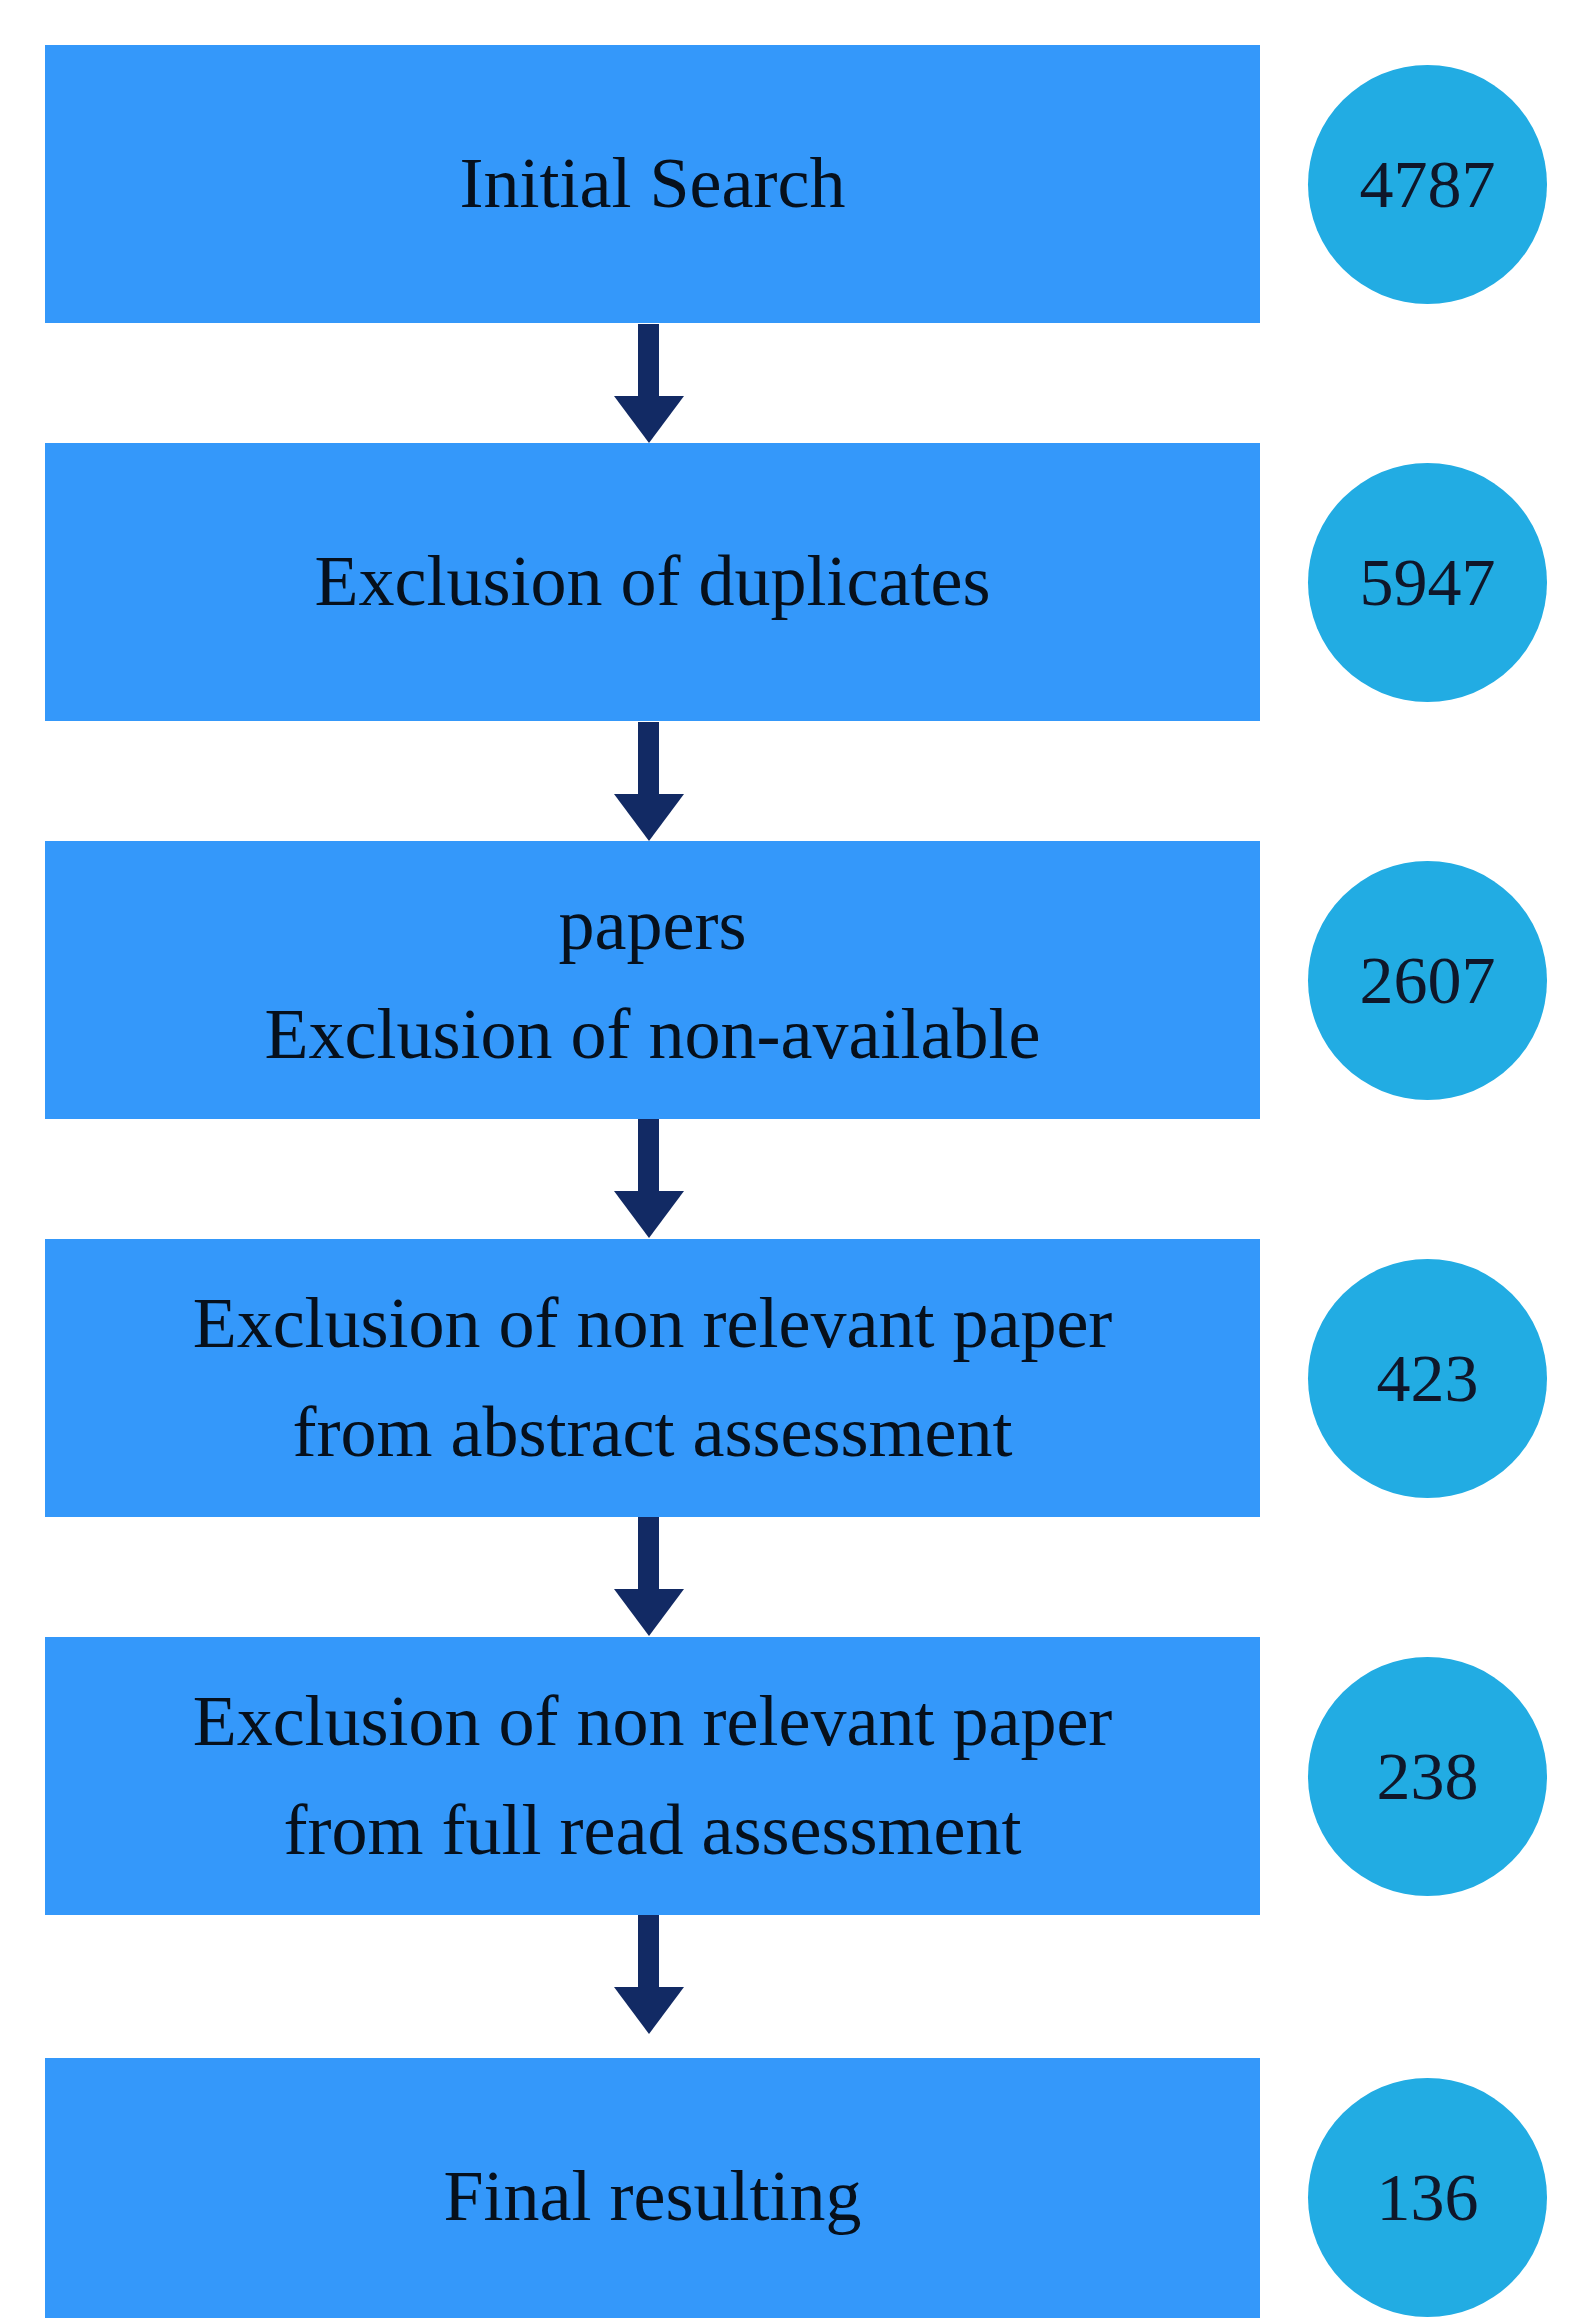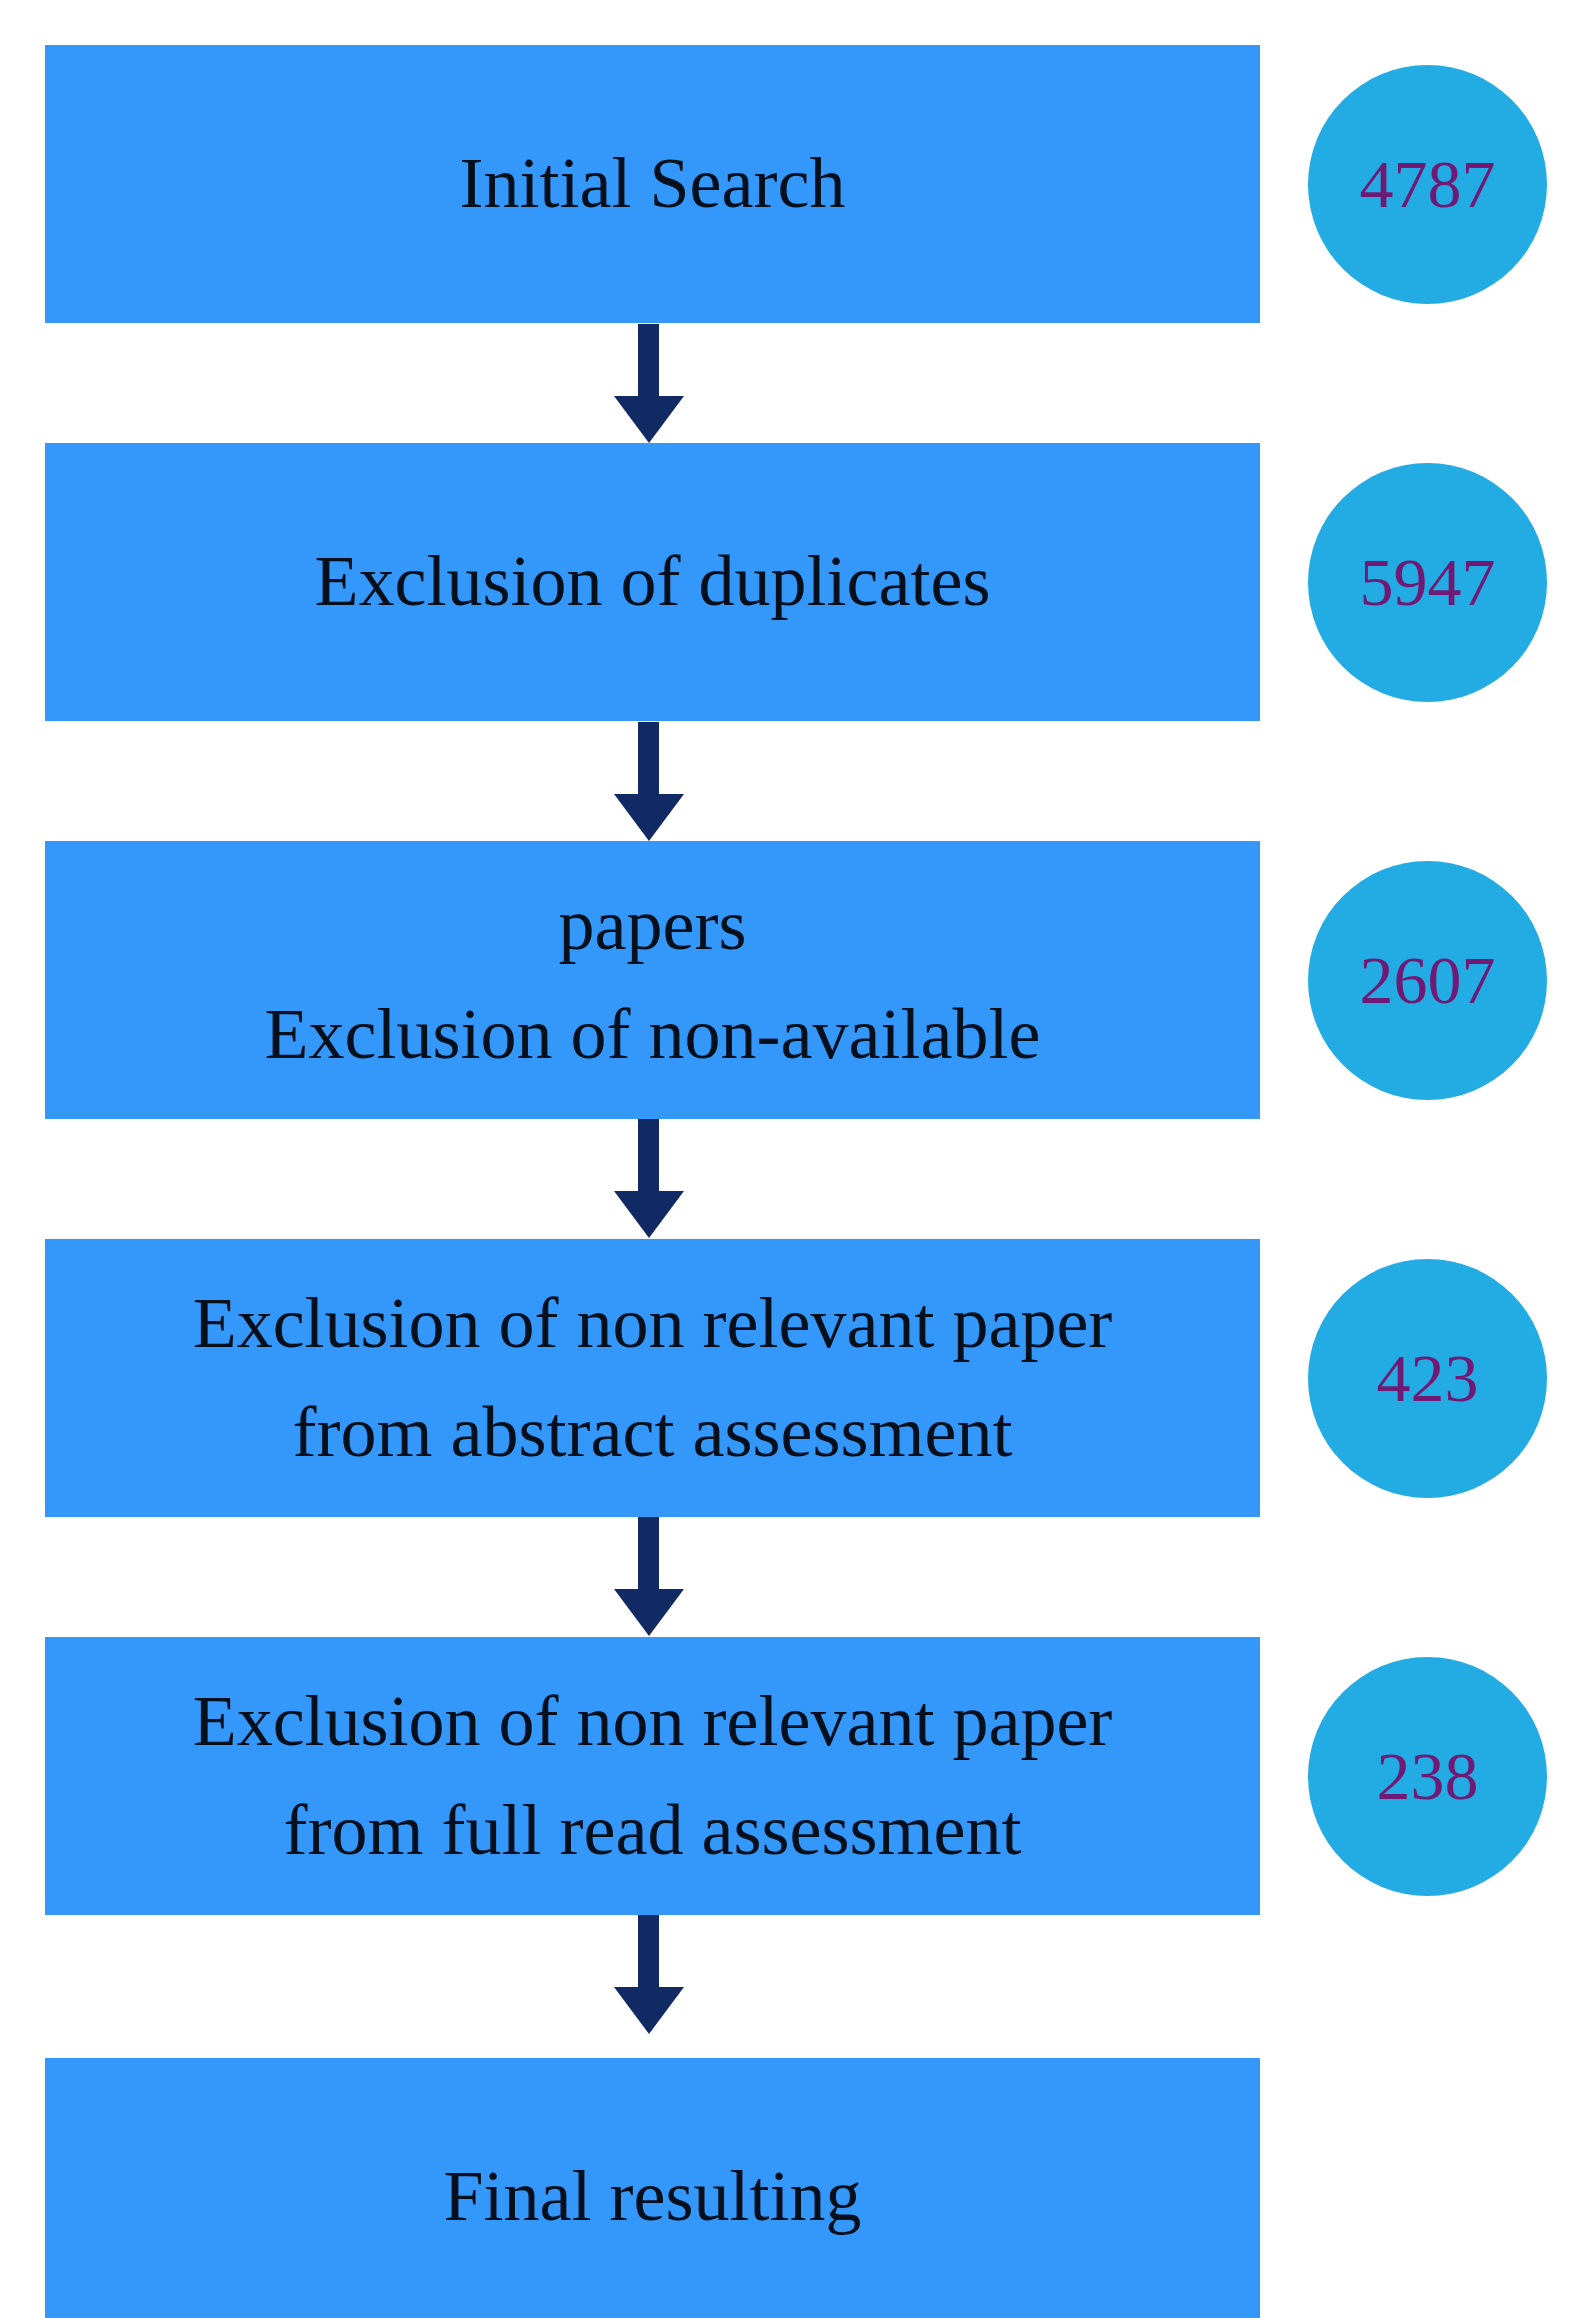--- a/index.html
+++ b/index.html
@@ -51,21 +51,21 @@
     white-space: nowrap;
   }
   .step-line:empty { display: none; }
 
   .count-circle {
     margin-left: 48px;
     width: 239px;
     height: 239px;
     border-radius: 50%;
     background: #22ace3;
-    color: #701a75;
+    color: #0f172a;
     display: flex;
     align-items: center;
     justify-content: center;
     font-size: 68px;
   }
 
   .down-arrow {
     position: absolute;
     left: 614px;
     width: 69px;
@@ -171,16 +171,19 @@
   <div class="down-arrow arrow-4">
     <div class="arrow-shaft"></div>
     <div class="arrow-head"></div>
   </div>
 
   <div class="flow-row row-5">
     <div class="step-box">
       <span class="step-line">Final resulting</span>
 
     </div>
+    <div class="count-circle">
+      <span>136</span>
+    </div>
   </div>
 
 </div>
 
 
 </body></html>

